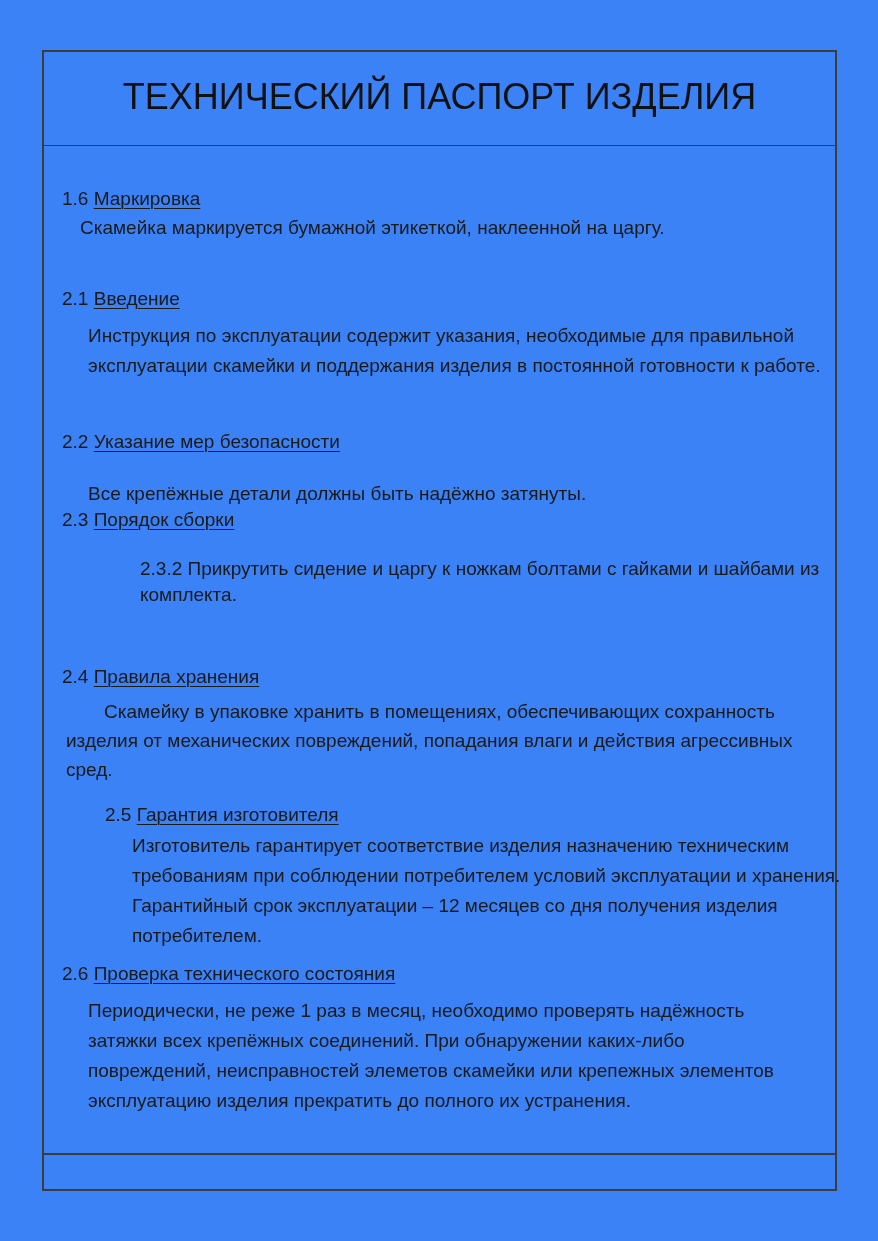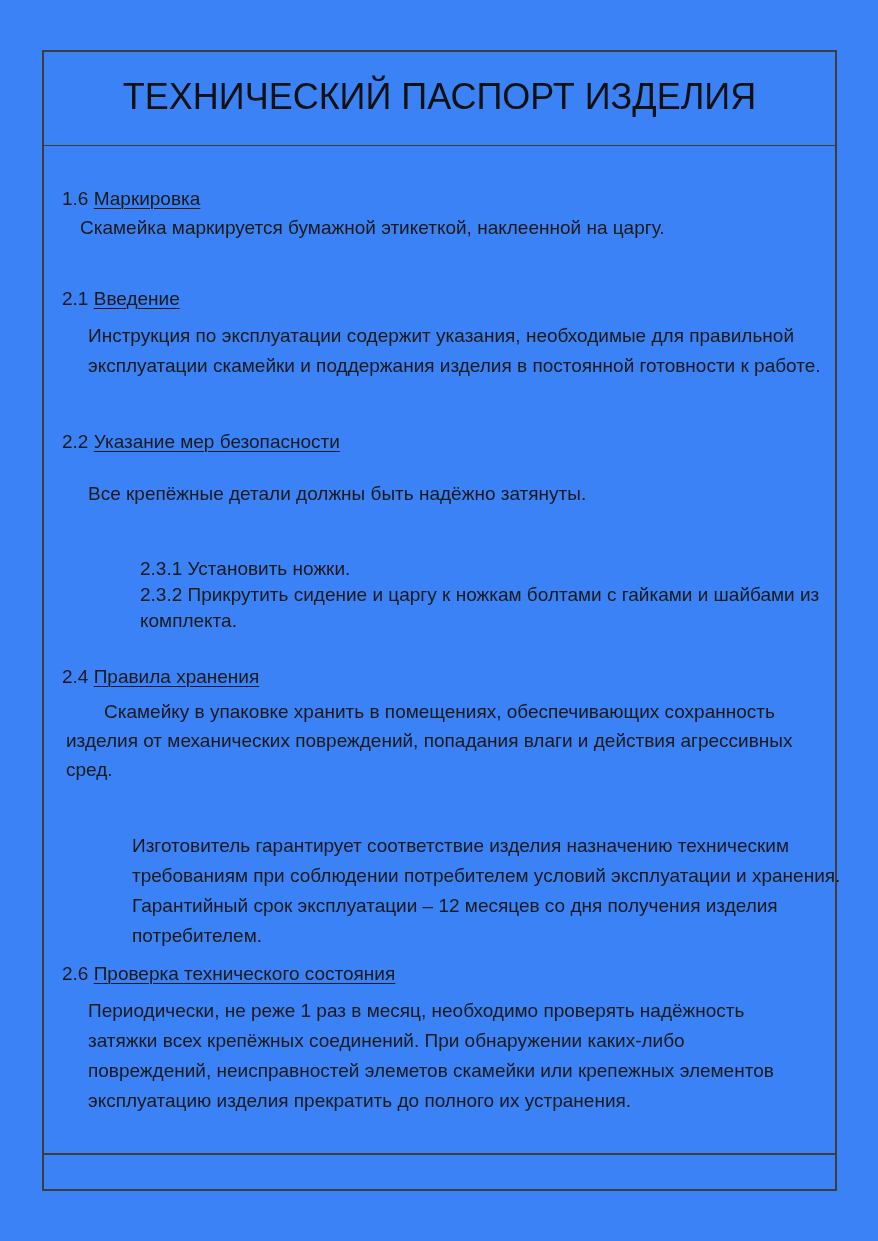--- a/index.html
+++ b/index.html
@@ -77,26 +77,27 @@
   <div class="blk sec-h" id="h16"><span>1.6</span> <span class="u">Маркировка</span></div>
   <div class="blk single" id="p16">Скамейка маркируется бумажной этикеткой, наклеенной на царгу.</div>
 
 
   <div class="blk sec-h" id="h21"><span>2.1</span> <span class="u">Введение</span></div>
   <div class="blk" id="p21">Инструкция по эксплуатации содержит указания, необходимые для правильной эксплуатации скамейки и поддержания изделия в постоянной готовности к работе.</div>
 
   <div class="blk sec-h" id="h22"><span>2.2</span> <span class="u">Указание мер безопасности</span></div>
   <div class="blk single" id="p22">Все крепёжные детали должны быть надёжно затянуты.</div>
 
+  <div class="blk sec-h" id="h23"><span>2.3</span> <span class="u">Порядок сборки</span></div>
   <div class="blk" id="p23">
-    <div>2.3.1 Установить ножки.</div>
     <div>2.3.2 Прикрутить сидение и царгу к ножкам болтами с гайками и шайбами из комплекта.</div>
   </div>
 
   <div class="blk sec-h" id="h24"><span>2.4</span> <span class="u">Правила хранения</span></div>
   <div class="blk" id="p24">Скамейку в упаковке хранить в помещениях, обеспечивающих сохранность изделия от механических повреждений, попадания влаги и действия агрессивных сред.</div>
 
+  <div class="blk sec-h" id="h25"><span>2.5</span> <span class="u">Гарантия изготовителя</span></div>
   <div class="blk" id="p25">Изготовитель гарантирует соответствие изделия назначению техническим требованиям при соблюдении потребителем условий эксплуатации и хранения. Гарантийный срок эксплуатации – 12 месяцев со дня получения изделия потребителем.</div>
 
   <div class="blk sec-h" id="h26"><span>2.6</span> <span class="u">Проверка технического состояния</span></div>
   <div class="blk" id="p26">Периодически, не реже 1 раз в месяц, необходимо проверять надёжность затяжки всех крепёжных соединений. При обнаружении каких-либо повреждений, неисправностей элеметов скамейки или крепежных элементов эксплуатацию изделия прекратить до полного их устранения.</div>
 
 </div>
 
 </body></html>

